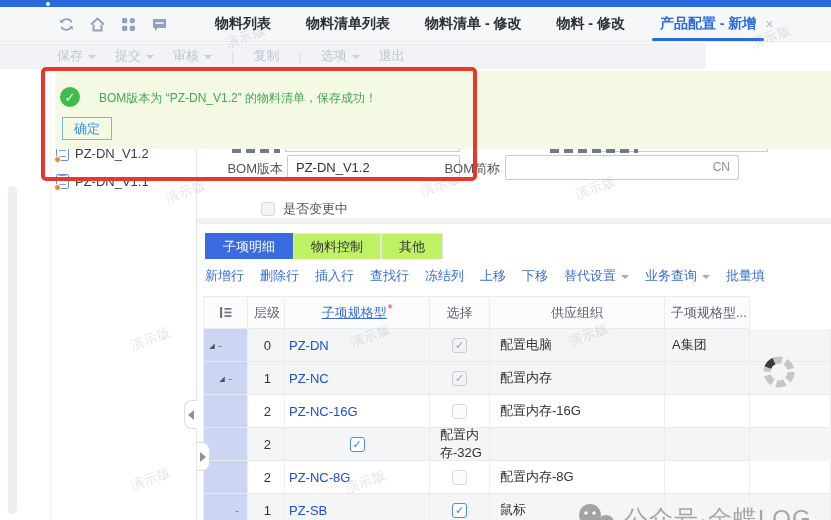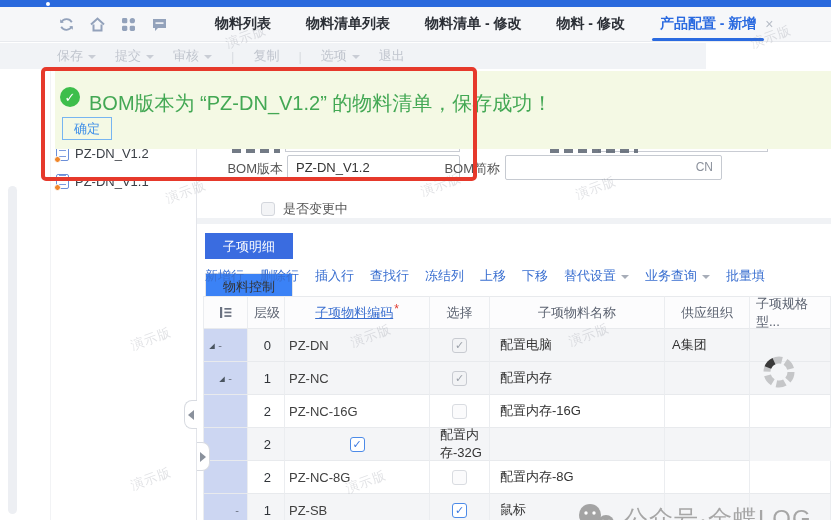--- a/index.html
+++ b/index.html
@@ -38,68 +38,68 @@
   .doc-icon i:nth-child(3){top:9px;}
   .doc-icon .badge{position:absolute;left:-3px;bottom:-3px;width:7px;height:7px;border-radius:50%;background:#f0862a;border:1px solid #fff;}
   
   #main{position:absolute;left:197px;top:69px;width:634px;height:451px;background:#fff;}
   .frag-input{position:absolute;top:57px;height:26px;border:1px solid #c9ccd3;background:#fff;}
   .frag-label{position:absolute;top:76px;height:8px;overflow:hidden;
     background:repeating-linear-gradient(90deg,#5a6370 0 9px,transparent 9px 14px);opacity:.85;}
   .f-label{position:absolute;font-size:13px;color:#555;text-align:right;}
   .f-input{position:absolute;height:25px;border:1px solid #c6cad1;background:#fff;font-size:13px;color:#333;
     font-family:"Liberation Sans","DejaVu Sans",sans-serif;padding:0 8px;border-radius:2px;}
-  #bom-short-wrap{position:absolute;left:308px;top:86px;width:217px;height:25px;}
+  #bom-short-wrap{position:absolute;left:308px;top:86px;width:234px;height:25px;}
   #bom-short-wrap input{width:100%;height:100%;}
   #lang-badge{position:absolute;right:9px;top:5px;font-size:12px;color:#8b919c;}
   #change-row{position:absolute;left:64px;top:131px;display:flex;align-items:center;gap:8px;}
   .cb{width:14px;height:14px;border-radius:3px;border:1px solid #d4d7dd;background:#f3f4f6;}
   #change-row span{font-size:13px;color:#555;}
   #section-divider{position:absolute;left:0;right:0;top:149px;height:6px;background:#f0f2f5;}
   
-  #detail-tabs{position:absolute;left:8px;top:164px;display:flex;gap:14px;flex-direction:column;}
-  .d-tab{height:26px;line-height:26px;padding:0 17px;font-size:13px;background:#3b82f6;color:#333;border:1px solid #e2e4e8;border-bottom:none;cursor:default;white-space:nowrap;}
+  #detail-tabs{position:absolute;left:8px;top:164px;display:flex;gap:0;}
+  .d-tab{height:26px;line-height:26px;padding:0 17px;font-size:13px;background:#bef264;color:#333;border:1px solid #e2e4e8;border-bottom:none;cursor:default;white-space:nowrap;}
   .d-tab.active{background:#3a6ce0;color:#fff;border-color:#3a6ce0;}
   
   #grid-actions{position:absolute;left:8px;top:198px;display:flex;align-items:center;gap:16px;font-size:13px;color:#3a6fd0;white-space:nowrap;}
   .ga-item{display:flex;align-items:center;gap:5px;cursor:default;}
   .ga-item .caret{border-top-color:#a7adb8;}
   
   #table{position:absolute;left:6px;top:227px;width:628px;}
   .trow{display:grid;grid-template-columns:45px 37px 145px 60px 175px 85px 1fr;height:33px;}
   .tcell{border-right:1px solid #ebedf0;border-bottom:1px solid #e8eaed;display:flex;align-items:center;overflow:hidden;font-size:13px;}
   .trow .tcell:first-child{border-left:1px solid #ebedf0;}
   .thead .tcell{color:#5b6270;border-top:1px solid #e8eaed;background:#fcfcfd;justify-content:center;}
   .thead .tcell.hleft{justify-content:flex-start;padding-left:6px;}
   .th-link{color:#3a6fd0;text-decoration:underline;position:relative;}
   .th-req{color:#e03a2f;font-size:12px;position:relative;top:-4px;margin-left:1px;}
   .sel-cell{background:#ccd6f2;position:relative;font-size:10px;color:#4a5560;}
   .expand-glyph{font-size:8px;color:#4a5560;transform:scale(.9);}
   .sel-dash{color:#6b7280;font-size:11px;}
   .lvl-cell{justify-content:flex-end;padding-right:13px;color:#2f3338;}
-  .code-cell{padding-left:4px;color:#404040;}
+  .code-cell{padding-left:4px;color:#1d4ed8;}
   .name-cell{padding-left:10px;color:#333;}
   .org-cell{padding-left:7px;color:#333;}
   .chk-cell{justify-content:center;}
   .gcb{width:15px;height:15px;border-radius:3px;display:flex;align-items:center;justify-content:center;font-size:11px;font-weight:bold;}
   .gcb.gray{border:1px solid #c8cbd1;background:#f2f3f5;color:#9aa0a8;}
   .gcb.empty{border:1px solid #d9dce1;background:#fbfbfc;color:transparent;}
   .gcb.blue{border:1px solid #4d8be8;background:#fff;color:#3a78e0;}
   #spinner{position:absolute;left:565px;top:286px;width:34px;height:34px;z-index:5;}
   
   .split-handle{position:absolute;width:13px;height:29px;background:#fff;border:1px solid #d8dbe1;display:flex;align-items:center;justify-content:center;z-index:6;}
   #handle-left{left:184px;top:400px;border-radius:8px 0 0 8px;border-right:none;}
   #handle-right{left:197px;top:442px;border-radius:0 8px 8px 0;border-left:none;}
   .arr-l{width:0;height:0;border-top:5px solid transparent;border-bottom:5px solid transparent;border-right:6px solid #8a919c;}
   .arr-r{width:0;height:0;border-top:5px solid transparent;border-bottom:5px solid transparent;border-left:6px solid #8a919c;}
   
   #notify{position:absolute;left:55px;top:71px;width:776px;height:78px;background:#f4f9e4;z-index:40;}
   #notify .check{position:absolute;left:5px;top:16px;width:20px;height:20px;border-radius:50%;background:#3dbe4b;color:#fff;
     display:flex;align-items:center;justify-content:center;font-size:13px;font-weight:bold;}
-  #notify .msg{position:absolute;left:34px;top:19px;font-size:20px;color:#43a854;}
+  #notify .msg{position:absolute;left:44px;top:19px;font-size:12px;color:#43a854;}
   #notify .ok-btn{position:absolute;left:7px;top:46px;height:23px;padding:0 11px;border:1px solid #77b5f1;border-radius:0;
     background:transparent;color:#3e8fe8;font-size:13px;font-family:inherit;}
   
   #red-box{position:absolute;left:41px;top:67px;width:436px;height:114px;border:4px solid #e6392b;border-radius:5px;z-index:50;pointer-events:none;}
   
   .demo-wm{position:absolute;font-size:13px;color:rgba(120,125,135,.22);transform:rotate(-20deg);letter-spacing:1px;z-index:20;pointer-events:none;}
   #brand-wm{position:absolute;left:576px;top:466px;display:flex;align-items:center;gap:6px;z-index:45;pointer-events:none;margin-top:36px;}
   #brand-wm .bw-text{font-size:24px;color:#a6a6a6;letter-spacing:1px;}
 </style>
 </head>
@@ -282,25 +282,24 @@
           <div class="tcell" style="justify-content: center;">
             <svg width="13" height="13" viewBox="0 0 13 13">
               <rect x="1" y="1" width="2.2" height="11" fill="#6b7280"></rect>
               <rect x="5.4" y="2" width="7" height="1.7" fill="#6b7280"></rect>
               <rect x="5.4" y="5.6" width="7" height="1.7" fill="#6b7280"></rect>
               <rect x="5.4" y="9.2" width="7" height="1.7" fill="#6b7280"></rect>
             </svg>
           </div>
           <div class="tcell hleft">层级</div>
           <div class="tcell">
-            <div class="th-link">子项物料编码</div>
+            <div class="th-link">子项规格型</div>
             <div class="th-req">*</div>
           </div>
           <div class="tcell">选择</div>
-          <div class="tcell">子项物料名称</div>
           <div class="tcell">供应组织</div>
           <div class="tcell hleft">子项规格型...</div>
         </div>
         <div class="trow" style="background: rgb(244, 245, 247);">
           <div class="tcell sel-cell" style="padding-left: 5px;">
             <div class="expand-glyph">◢</div>
             <div class="sel-dash">&nbsp;-</div>
           </div>
           <div class="tcell lvl-cell">0</div>
           <div class="tcell code-cell">PZ-DN</div>

